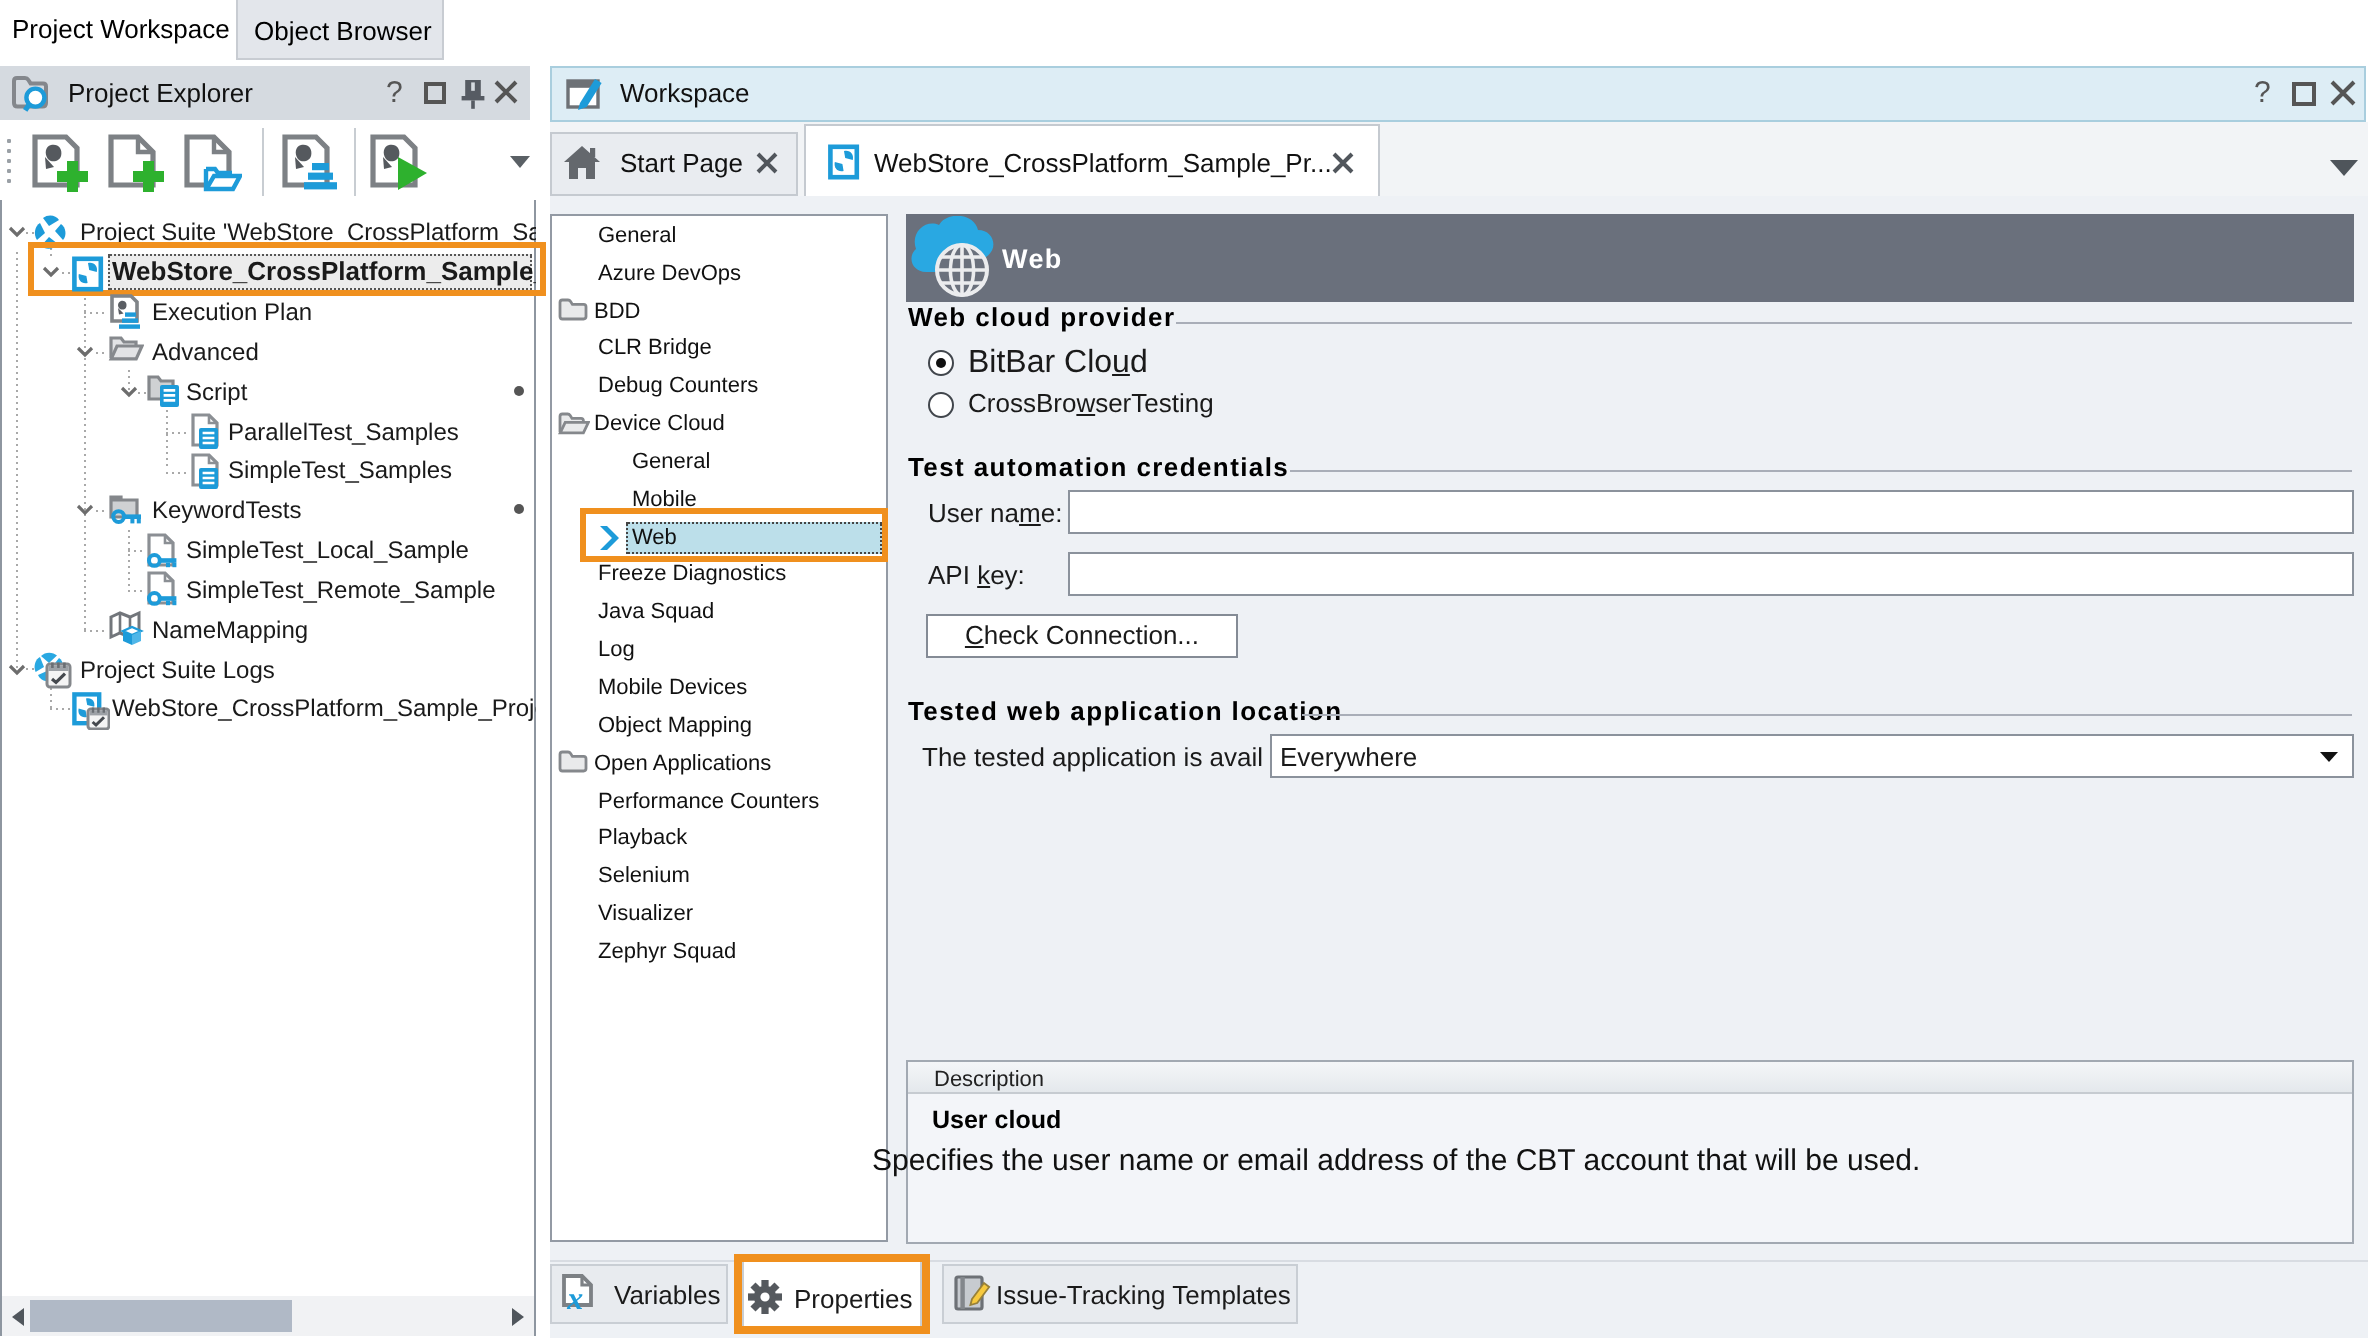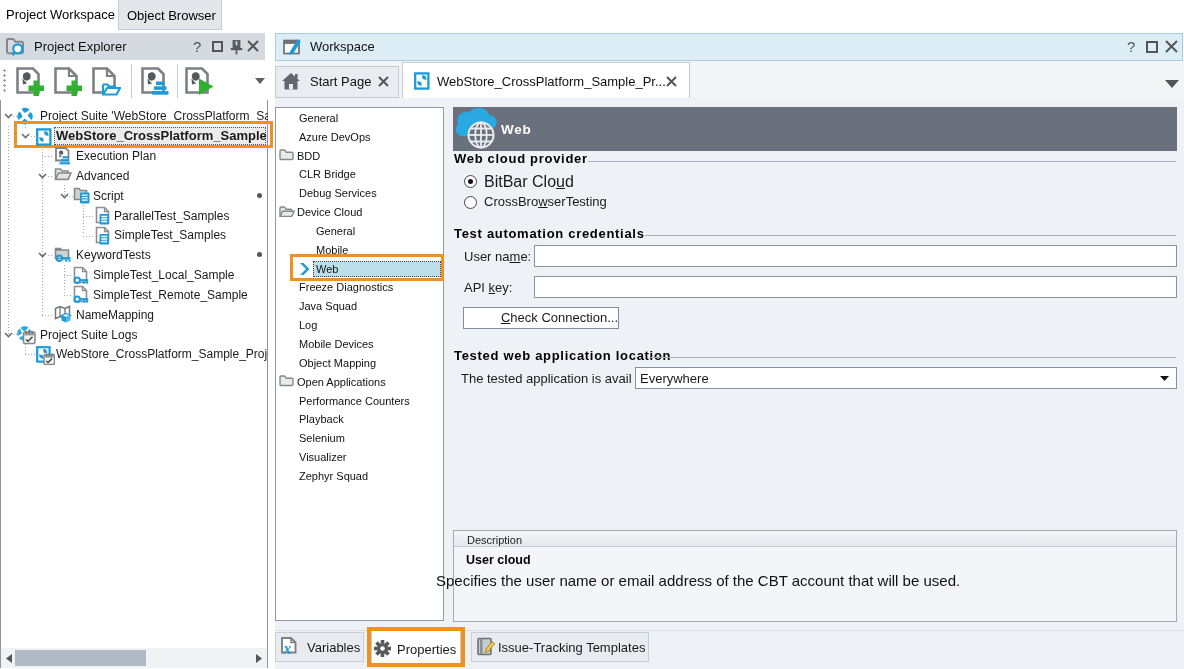--- a/index.html
+++ b/index.html
@@ -313,21 +313,21 @@
 <div id="cats">
     <div class="cat" style="left:299px;top:108.9px">General</div>
     <div class="cat" style="left:299px;top:127.74000000000001px">Azure DevOps</div>
     <div class="a" style="left:279px;top:148.08px">
       <svg width="15" height="13" viewBox="0 0 15 13">
         <path d="M1 3.2 Q1 2 2.2 2 L5 2 Q5.8 2 6.3 2.8 L7.2 4.2 L12.8 4.2 Q14 4.2 14 5.4 L14 10.3 Q14 11.5 12.8 11.5 L2.2 11.5 Q1 11.5 1 10.3 Z" fill="#e9eaeb" stroke="#85888c" stroke-width="1.4"></path>
       </svg>
     </div>
     <div class="cat" style="left:297px;top:146.58px">BDD</div>
     <div class="cat" style="left:299px;top:165.42000000000002px">CLR Bridge</div>
-    <div class="cat" style="left:299px;top:184.26px">Debug Services</div>
+    <div class="cat" style="left:299px;top:184.26px">Debug Counters</div>
     <div class="a" style="left:279px;top:204.60000000000002px">
       <svg width="16" height="13" viewBox="0 0 16 13">
         <path d="M1 11 L1 3.2 Q1 2 2.2 2 L4.8 2 Q5.6 2 6.1 2.8 L7 4.2 L11.5 4.2 Q12.7 4.2 12.7 5.4 L12.7 6.2" fill="#e9eaeb" stroke="#85888c" stroke-width="1.4"></path>
         <path d="M1.1 11.4 L3.6 6.2 L15.2 6.2 L12.7 11.4 Z" fill="#e9eaeb" stroke="#85888c" stroke-width="1.4"></path>
       </svg>
     </div>
     <div class="cat" style="left:297px;top:203.10000000000002px">Device Cloud</div>
     <div class="cat" style="left:316px;top:221.94px">General</div>
     <div class="cat" style="left:316px;top:240.78px">Mobile</div>
     <div class="a" style="left:290px;top:254.12px;width:154px;height:27px;border:3.5px solid #f0901e"></div>
@@ -372,21 +372,21 @@
 <div class="a" style="left:484px;top:173px;font-size:16px">BitBar Clo<u>u</u>d</div>
 <div class="a" style="left:464px;top:196px;width:13px;height:13px;border:1px solid #41464c;border-radius:50%;background:#fff"></div>
 <div class="a" style="left:484px;top:194px;font-size:13px">CrossBro<u>w</u>serTesting</div>
 
 <div class="a hd" style="left:454px;top:226px">Test automation credentials</div>
 <div class="rule" style="left:645px;top:235px;width:531px"></div>
 <div class="a" style="left:464px;top:249px;font-size:13px">User na<u>m</u>e:</div>
 <div class="input" style="left:534px;top:245px;width:643px;height:22px"></div>
 <div class="a" style="left:464px;top:280px;font-size:13px">API <u>k</u>ey:</div>
 <div class="input" style="left:534px;top:276px;width:643px;height:22px"></div>
-<div class="input" style="left:463px;top:307px;width:156px;height:22px;border-color:#848b95;text-align:right;line-height:20px;font-size:13px"><u>C</u>heck Connection...</div>
+<div class="input" style="left:463px;top:307px;width:156px;height:22px;border-color:#848b95;text-align:center;line-height:20px;font-size:13px"><u>C</u>heck Connection...</div>
 
 <div class="a hd" style="left:454px;top:348px">Tested web application location</div>
 <div class="rule" style="left:651px;top:357px;width:525px"></div>
 <div class="a" style="left:461px;top:371px;font-size:13px;width:173px;overflow:hidden;white-space:nowrap">The tested application is avail</div>
 <div class="input" style="left:635px;top:367px;width:542px;height:22px"></div>
 <div class="a" style="left:640px;top:371px;font-size:13px">Everywhere</div>
 <svg class="a" style="left:1160px;top:376px" width="9" height="5" viewBox="0 0 9 5">
     <path d="M0 0 L9 0 L4.5 5 Z" fill="#111"></path>
   </svg>
 

